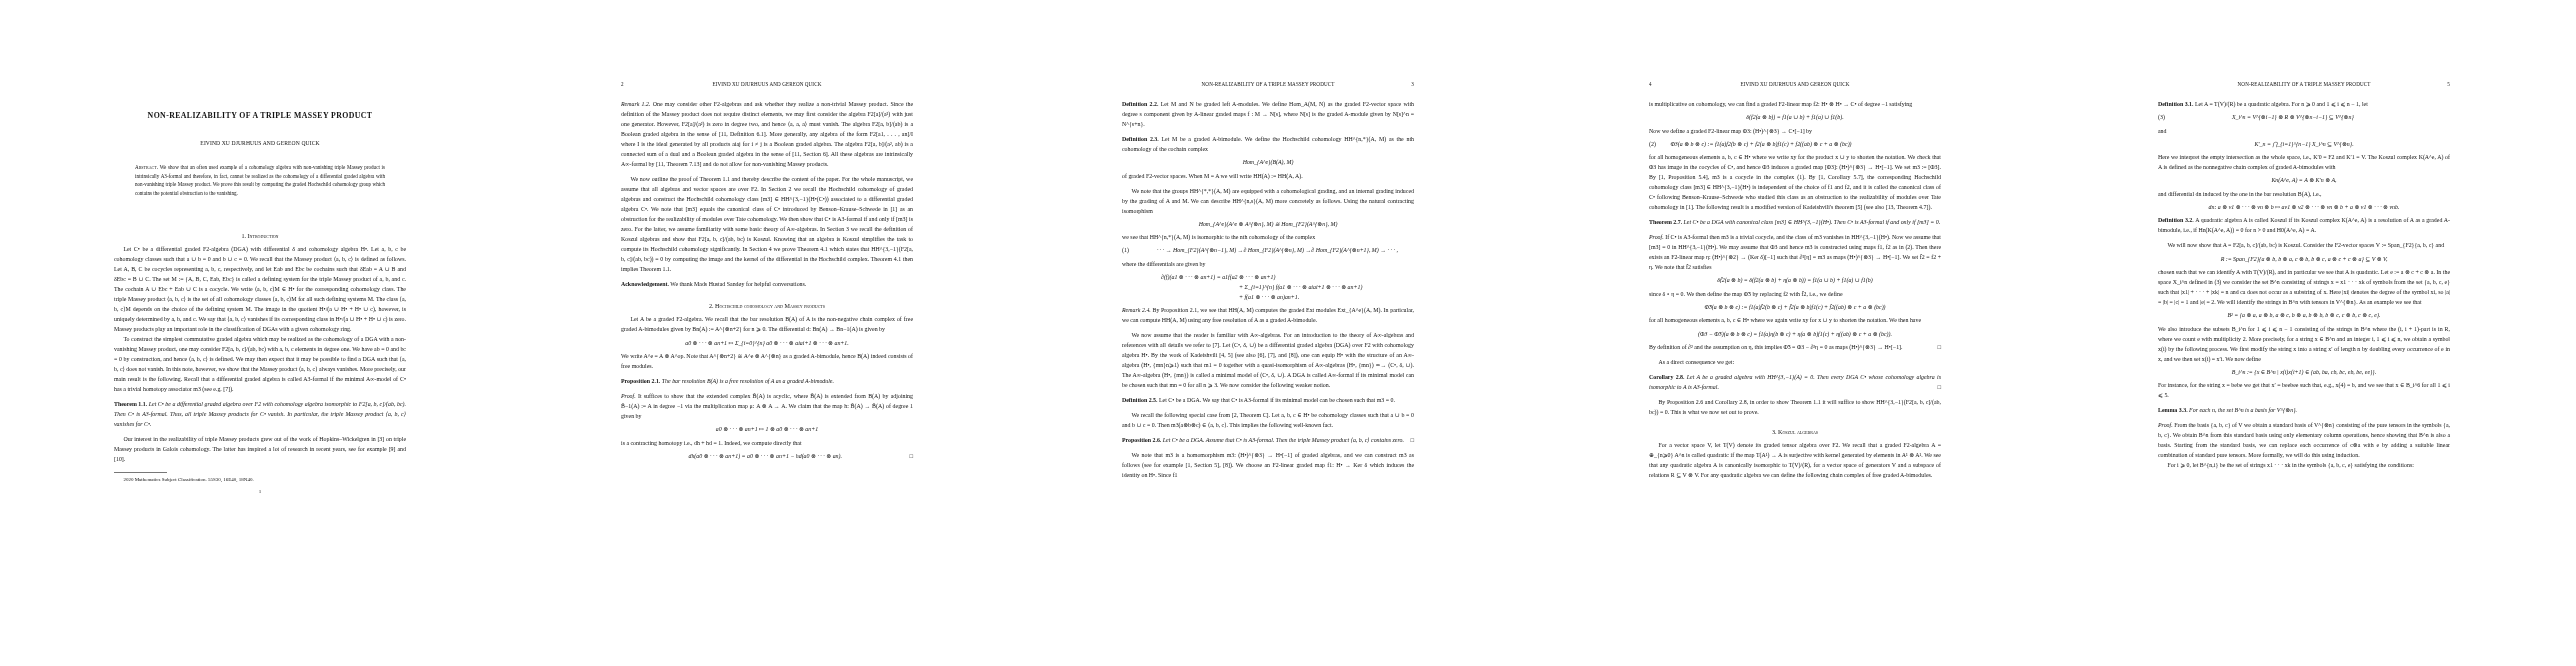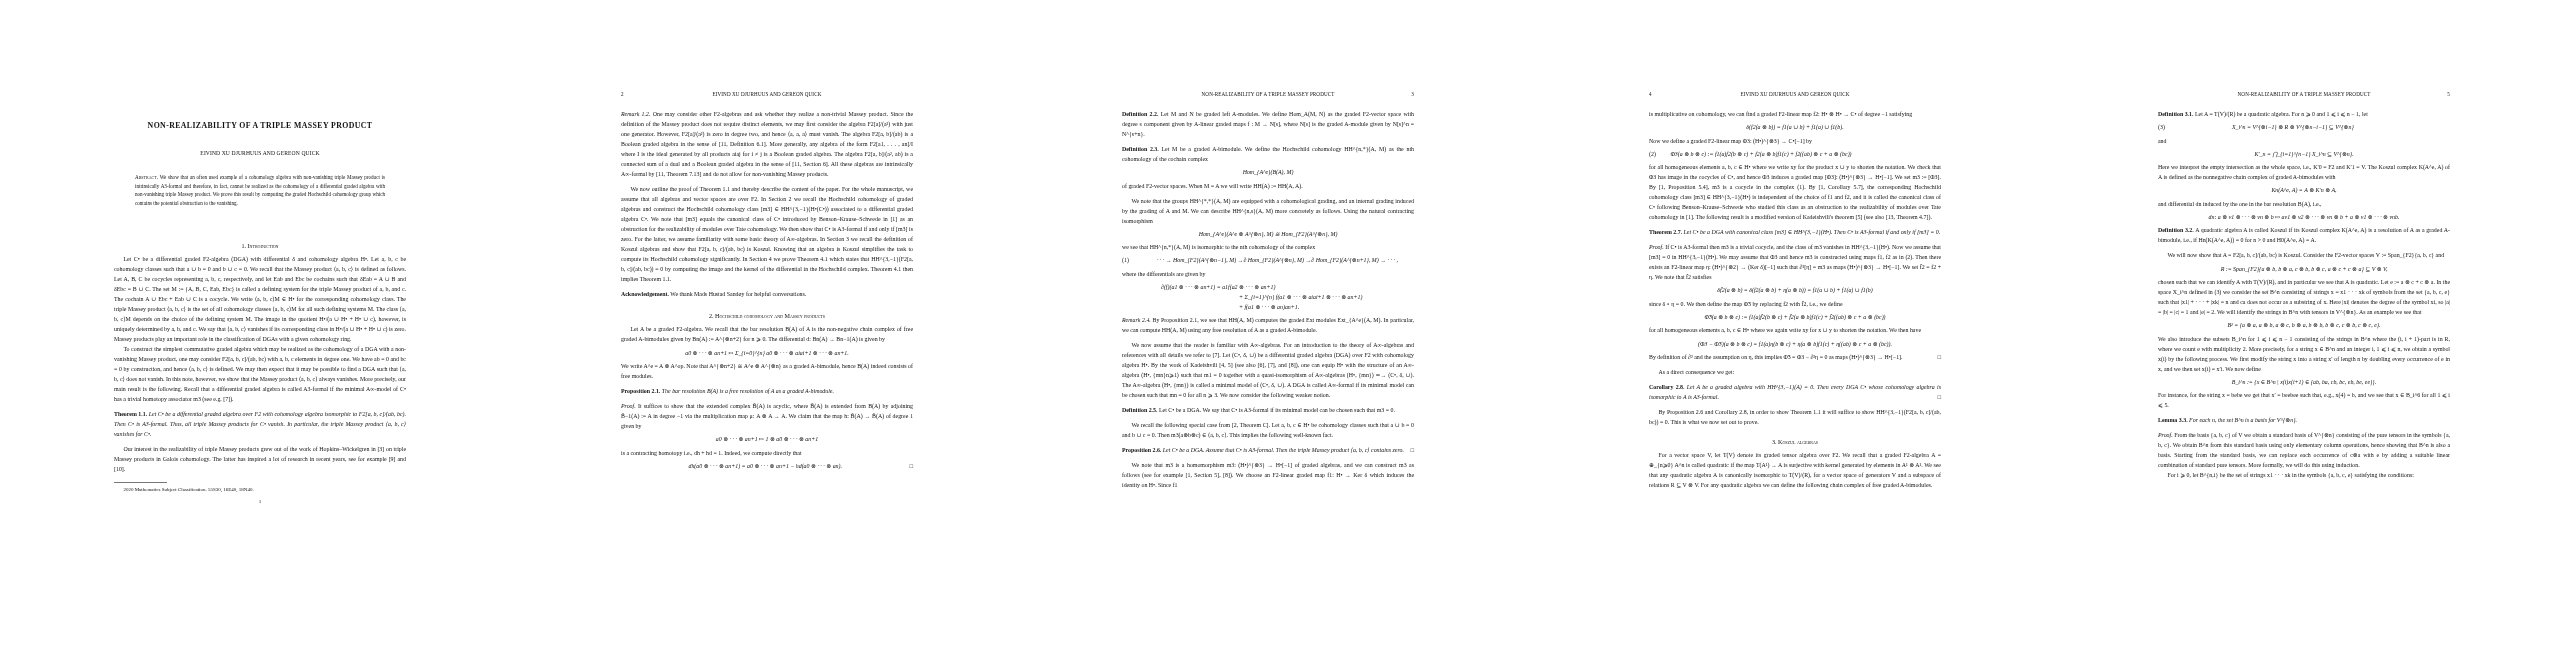--- a/index.html
+++ b/index.html
@@ -4,21 +4,21 @@
 <style>
   html, body { margin: 0; padding: 0; background: #ffffff; }
   body { width: 2576px; height: 667px; position: relative; overflow: hidden;
          font-family: "Liberation Serif", "DejaVu Serif", serif; color: #111; }
   .page { position: absolute; top: 0; width: 515px; height: 667px; background: #fff; }
   .arxiv-stamp { position: absolute; left: 10px; top: 0; width: 33px; height: 667px; }
   .arxiv-stamp span { position: absolute; left: -94px; top: 200px; width: 222px;
         transform: rotate(-90deg); transform-origin: center;
         font-family: "Liberation Serif", serif; font-size: 22px; color: #7a7a7a;
         white-space: nowrap; text-align: center; }
-  .col { position: absolute; top: 10px; width: 289px; font-size: 5.9px; line-height: 10px; text-align: justify; }
+  .col { position: absolute; top: 0; width: 289px; font-size: 5.9px; line-height: 10px; text-align: justify; }
   .running { font-size: 5.1px; letter-spacing: 0.1px; height: 7.8px; position: relative; text-align: center; margin-top: 79px; margin-bottom: 12.2px; }
   .running .pnum { position: absolute; top: 0; }
   .running .pnum.left { left: 0; }
   .running .pnum.right { right: 0; }
   .title { font-weight: bold; font-size: 7.8px; letter-spacing: 0.4px; text-align: center; margin-top: 111px; }
   .authors { text-align: center; font-size: 5.6px; margin-top: 16.7px; letter-spacing: 0.1px; }
   .abstract { margin: 15.6px 21px 0 21px; font-size: 5.1px; line-height: 8.6px; text-align: justify; }
   .sc { font-variant: small-caps; }
   .section { text-align: center; font-variant: small-caps; font-size: 6.1px; margin: 10px 0 3.3px 0; }
   p { margin: 0; text-indent: 9.4px; }

